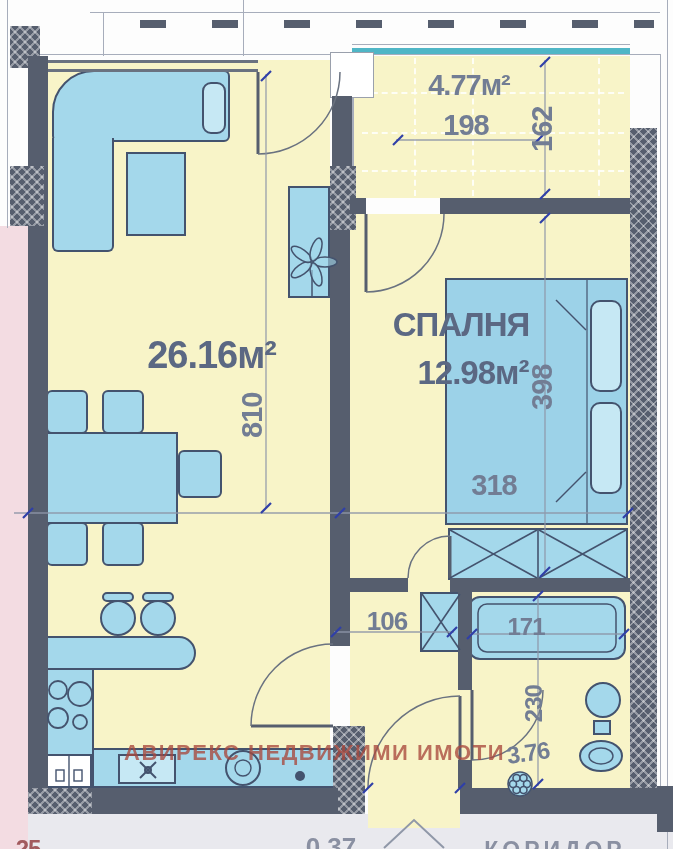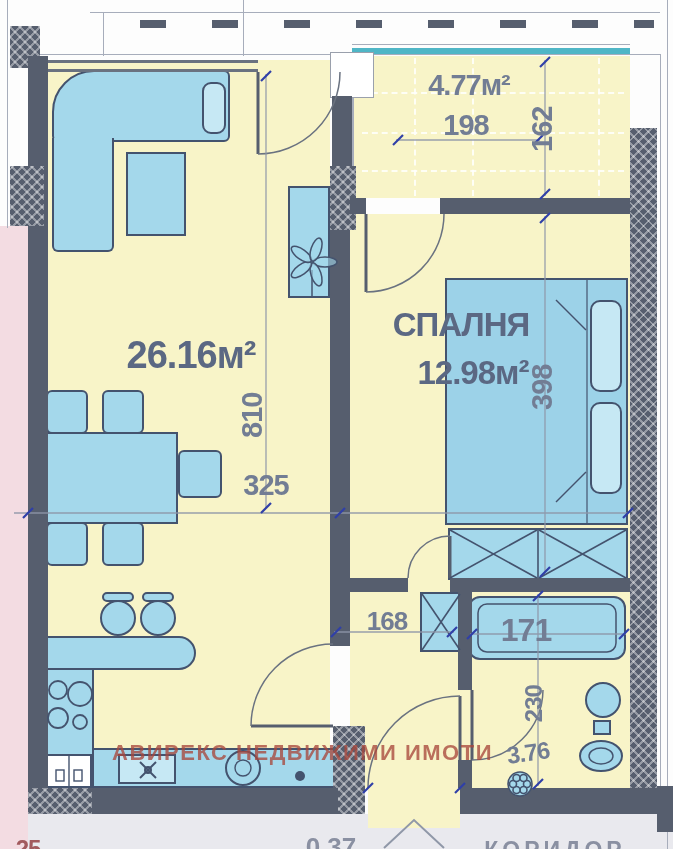--- a/index.html
+++ b/index.html
@@ -254,33 +254,33 @@
         <path d="M619,639 L629,629"></path>
       <path d="M533,601 L543,591"></path>
         <path d="M533,789 L543,779"></path>
       <path d="M455,793 L465,783"></path>
         <path d="M363,793 L373,783"></path>
     </g>
 
     <polyline points="384,848 414,820 444,848" fill="none" stroke="#9098a8" stroke-width="2"></polyline>
   </svg>
 
-  <div class="lbl roomlbl txt" style="left:106px;top:336px;width:170px;font-size:38px;">26.16м²</div>
+  <div class="lbl roomlbl txt" style="left:106px;top:336px;width:170px;font-size:38px;text-align:right;">26.16м²</div>
   <div class="lbl roomlbl txt" style="left:386px;top:308px;width:150px;font-size:33px;">СПАЛНЯ</div>
   <div class="lbl roomlbl txt" style="left:388px;top:356px;width:170px;font-size:33px;">12.98м²</div>
   <div class="lbl txt" style="left:404px;top:70px;width:130px;font-size:29px;">4.77м²</div>
   <div class="lbl txt" style="left:430px;top:110px;width:72px;font-size:29px;">198</div>
   <div class="lbl vtext txt" style="left:502px;top:114px;width:80px;font-size:29px;">162</div>
   <div class="lbl vtext txt" style="left:212px;top:400px;width:80px;font-size:29px;">810</div>
-  <div class="lbl txt" style="left:228px;top:470px;width:76px;font-size:29px;">325</div>
+  <div class="lbl txt" style="left:456px;top:470px;width:76px;font-size:29px;">318</div>
   <div class="lbl vtext txt" style="left:502px;top:372px;width:80px;font-size:29px;">398</div>
-  <div class="lbl txt" style="left:352px;top:608px;width:70px;font-size:26px;">168</div>
-  <div class="lbl txt" style="left:496px;top:614px;width:60px;font-size:32px;">171</div>
+  <div class="lbl txt" style="left:352px;top:608px;width:70px;font-size:26px;">106</div>
+  <div class="lbl txt" style="left:496px;top:614px;width:60px;font-size:24px;">171</div>
   <div class="lbl vtext txt" style="left:494px;top:691px;width:80px;font-size:24px;">230</div>
   <div class="lbl txt" style="left:496px;top:740px;width:64px;font-size:24px;transform:rotate(-8deg);">3.76</div>
 
-  <div class="watermark" style="left:112px;top:740px;font-size:22px;">АВИРЕКС НЕДВИЖИМИ ИМОТИ</div>
+  <div class="watermark" style="left:124px;top:740px;font-size:22px;">АВИРЕКС НЕДВИЖИМИ ИМОТИ</div>
 
   <div class="lbl txt" style="left:6px;top:836px;width:44px;font-size:24px;color:#a25a5e;">25</div>
   <div class="lbl edge txt" style="left:296px;top:834px;width:70px;font-size:26px;">0.37</div>
   <div class="lbl edge txt" style="left:460px;top:838px;width:190px;font-size:23px;letter-spacing:4px;">КОРИДОР</div>
 
 </div>
 
 </body></html>

